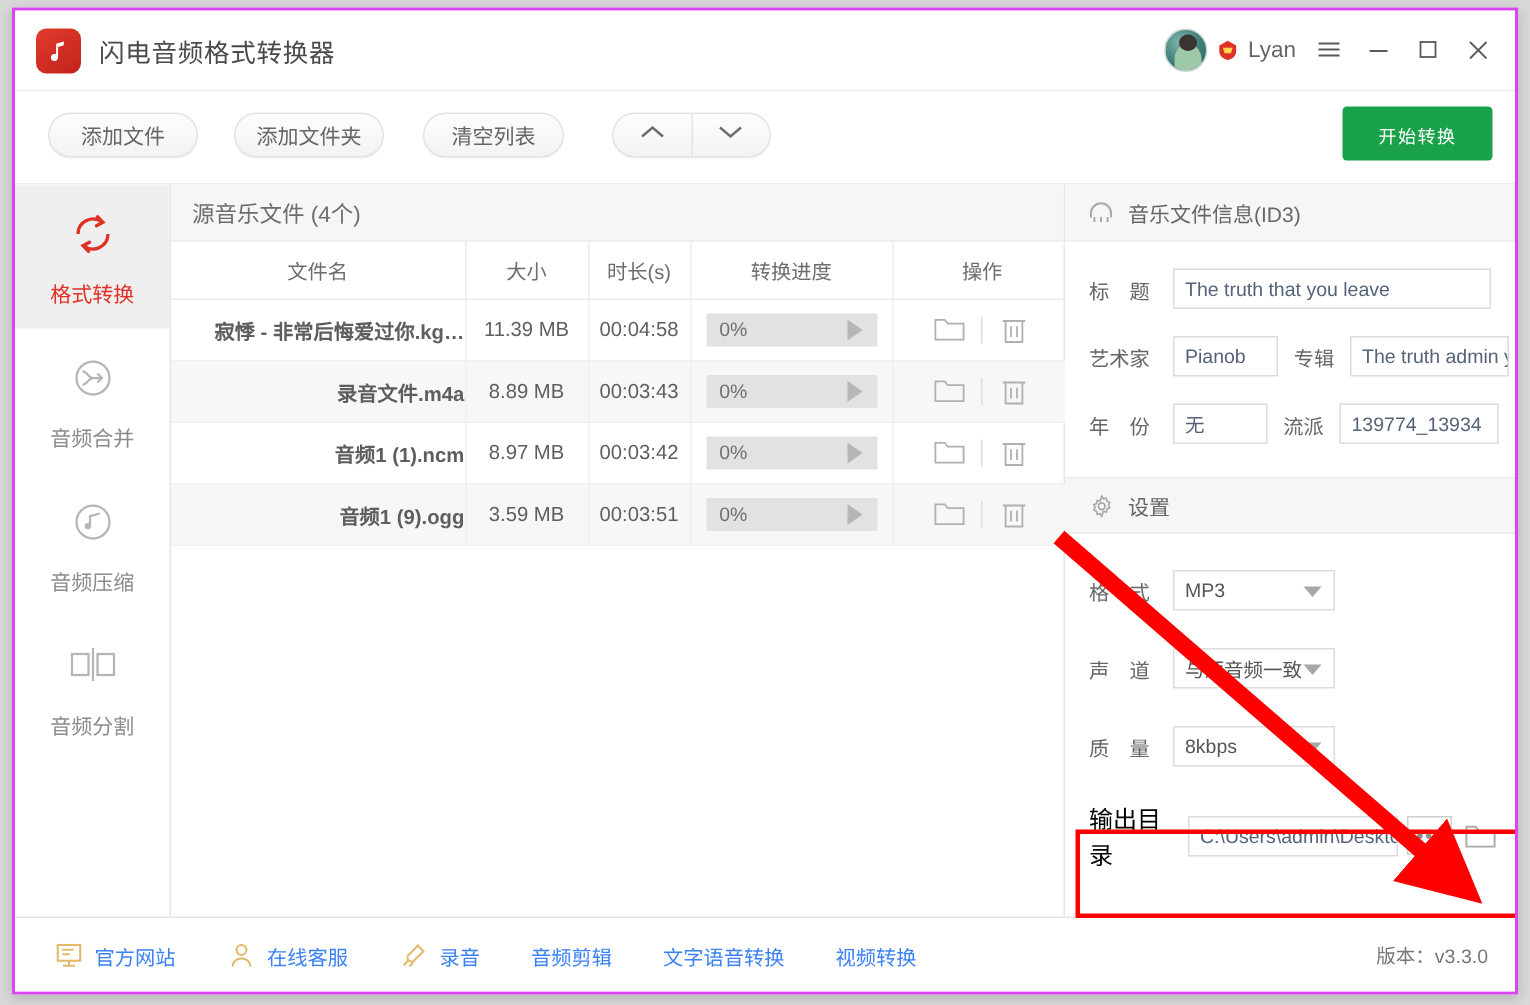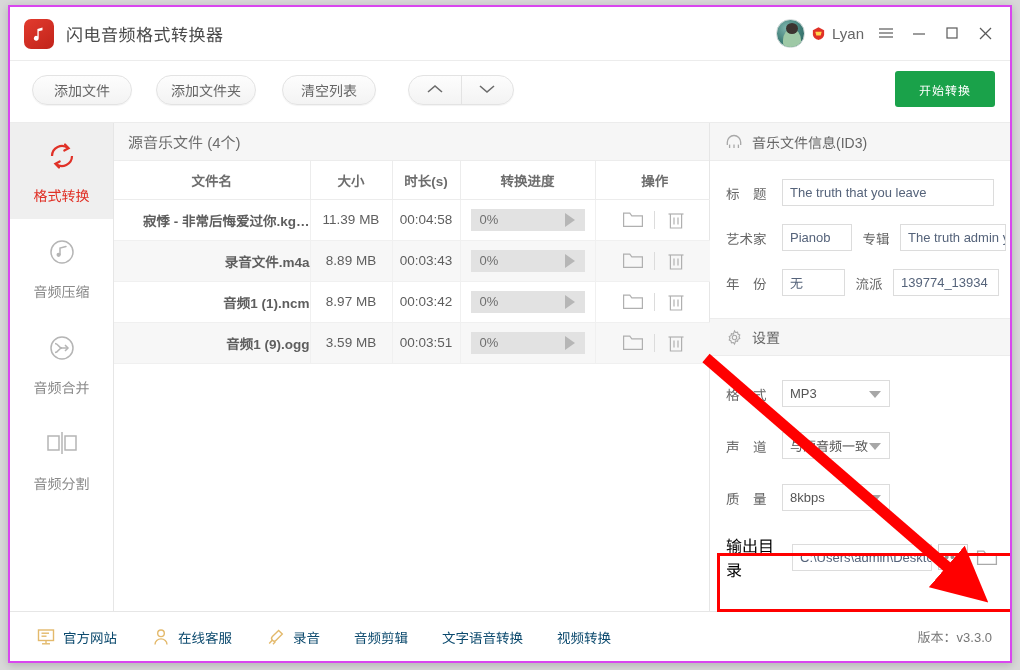--- a/index.html
+++ b/index.html
@@ -138,21 +138,21 @@
     height: 38px; background: #f6f6f6;
     display: flex; align-items: center; padding-left: 14px;
     font-size: 15px; color: #6d6d6d;
     border-bottom: 1px solid #ececec;
   }
   table.filetable {
     width: 100%; border-collapse: collapse; table-layout: fixed;
     font-size: 13.5px; color: #5e5e5e;
   }
   table.filetable th {
-    height: 38px; font-weight: bold; color: #6d6d6d;
+    height: 38px; font-weight: normal; color: #6d6d6d;
     border-bottom: 1px solid #ececec;
     border-right: 1px solid #ececec;
     text-align: center;
   }
   table.filetable th:last-child { border-right: none; }
   table.filetable td {
     height: 41px; border-bottom: 1px solid #f0f0f0;
     border-right: 1px solid #f0f0f0;
     text-align: center; vertical-align: middle;
   }
@@ -226,21 +226,21 @@
   .foldbtn svg { display:block; }
 
   
   .footer {
     position: absolute; left: 0; bottom: 0; width: 100%; height: 50px;
     background: #fff; border-top: 1px solid #e6e6e6;
     display: flex; align-items: center;
   }
   .foot-item {
     display: flex; align-items: center; gap: 7px;
-    font-size: 13.5px; color: #0c4a6e; cursor: default;
+    font-size: 13.5px; color: #3b82f6; cursor: default;
   }
   .foot-ico { width: 20px; height: 20px; display: flex; align-items: center; justify-content: center; color: #e3b96b; }
   .foot-ico svg { display: block; }
   .version { position: absolute; right: 18px; font-size: 13px; color: #777; }
 
   
   .anno-box {
     position: absolute; left: 707px; top: 546px;
     width: 298px; height: 59px;
     border: 3px solid #ff0000; pointer-events: none;
@@ -332,37 +332,37 @@
           <path d="M14 28.5l-3.6-3.7 4.3-2.3" stroke-linecap="round"></path>
         </svg>
       </span>
       <span>格式转换</span>
     </div>
 
     <div class="side-item">
       <span class="side-icon">
         <svg width="34" height="34" viewBox="0 0 34 34" fill="none" stroke="#b5b5b5" stroke-width="1.5" aria-hidden="true">
           <circle cx="17" cy="17" r="11"></circle>
-          <path d="M21 11.5l-6 1.6v6.4" stroke-linecap="round"></path>
-          <circle cx="13.6" cy="19.8" r="2.1" fill="#b5b5b5" stroke="none"></circle>
-        </svg>
-      </span>
-      <span>音频压缩</span>
+          <path d="M10 12.5c3.5 0 3.5 4.5 7 4.5h6"></path>
+          <path d="M10 21.5c3.5 0 3.5-4.5 7-4.5"></path>
+          <polyline points="20,14 23,17 20,20"></polyline>
+        </svg>
+      </span>
+      <span>音频合并</span>
     </div>
 
     <div class="side-item">
       <span class="side-icon">
         <svg width="34" height="34" viewBox="0 0 34 34" fill="none" stroke="#b5b5b5" stroke-width="1.5" aria-hidden="true">
           <circle cx="17" cy="17" r="11"></circle>
-          <path d="M10 12.5c3.5 0 3.5 4.5 7 4.5h6"></path>
-          <path d="M10 21.5c3.5 0 3.5-4.5 7-4.5"></path>
-          <polyline points="20,14 23,17 20,20"></polyline>
-        </svg>
-      </span>
-      <span>音频合并</span>
+          <path d="M21 11.5l-6 1.6v6.4" stroke-linecap="round"></path>
+          <circle cx="13.6" cy="19.8" r="2.1" fill="#b5b5b5" stroke="none"></circle>
+        </svg>
+      </span>
+      <span>音频压缩</span>
     </div>
 
     <div class="side-item">
       <span class="side-icon">
         <svg width="34" height="30" viewBox="0 0 34 30" fill="none" stroke="#b5b5b5" stroke-width="1.5" aria-hidden="true">
           <rect x="3" y="7" width="11" height="14"></rect>
           <rect x="20" y="7" width="11" height="14"></rect>
           <line x1="17" y1="3" x2="17" y2="25"></line>
         </svg>
       </span>

